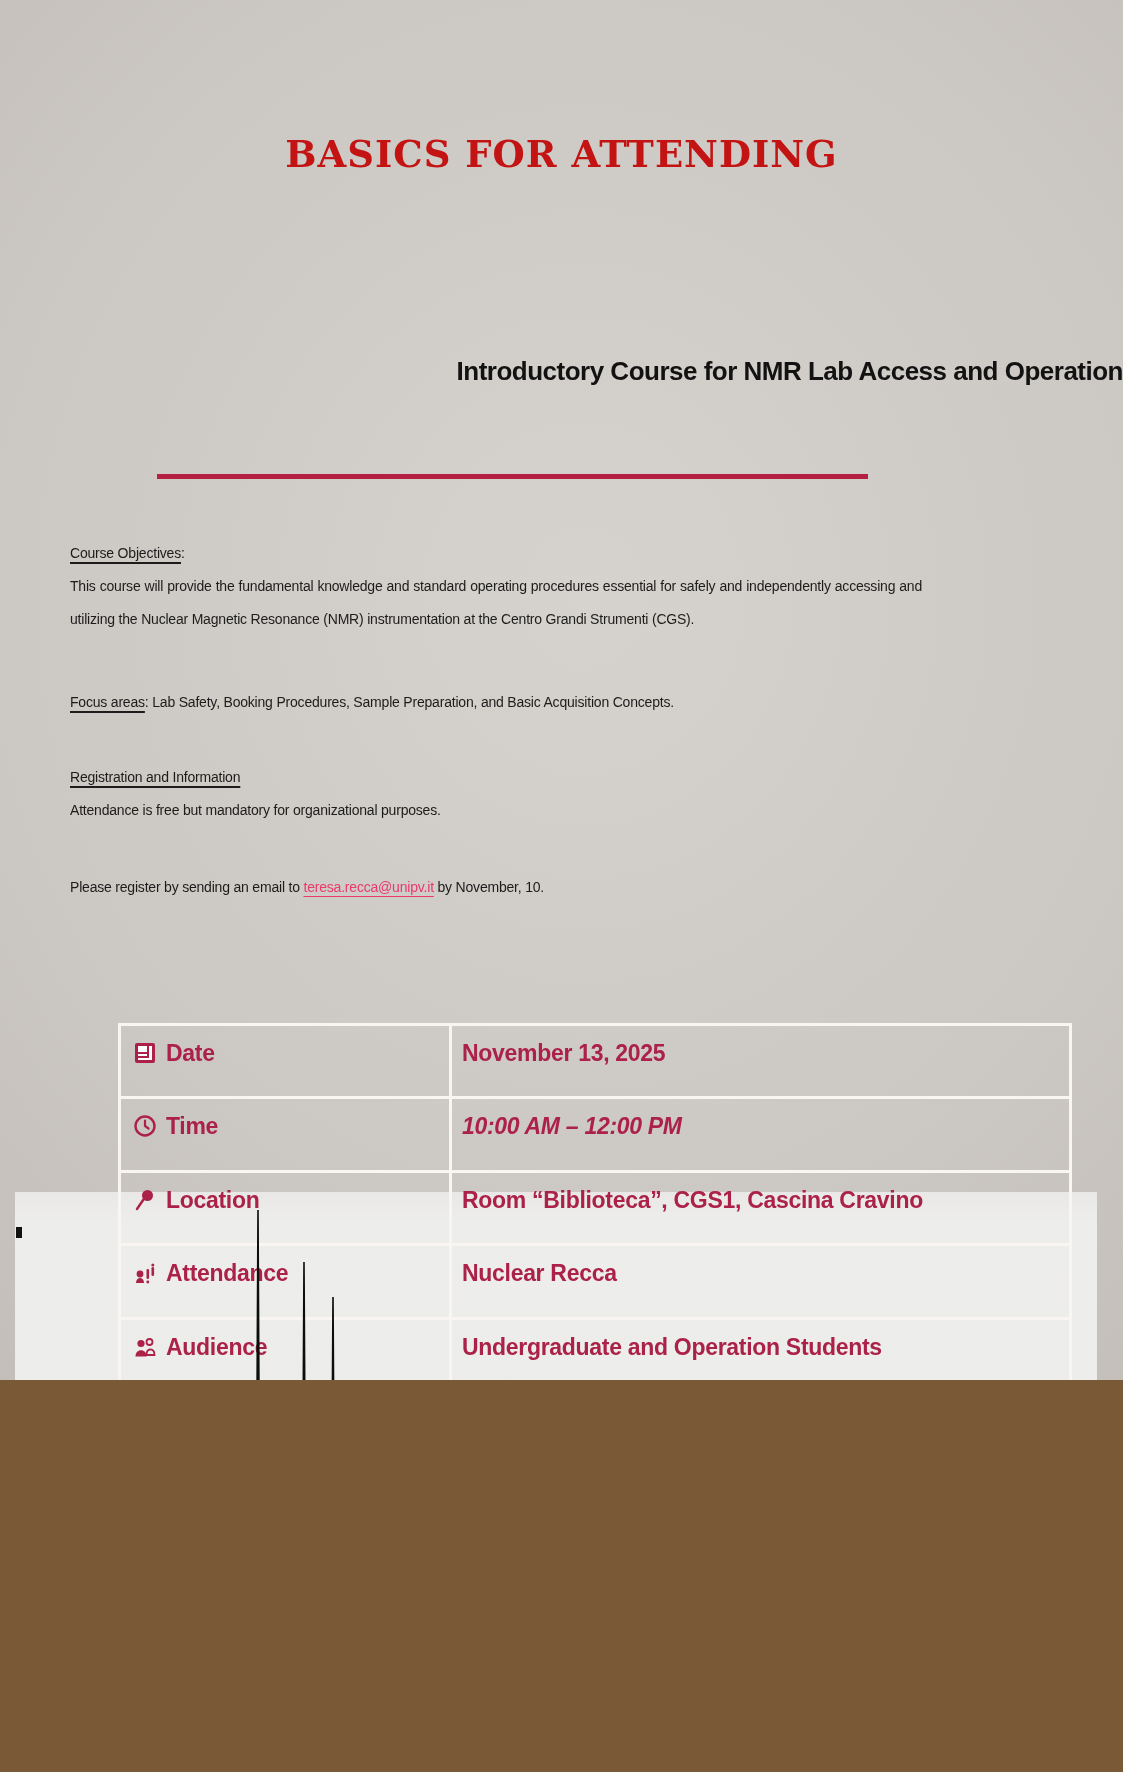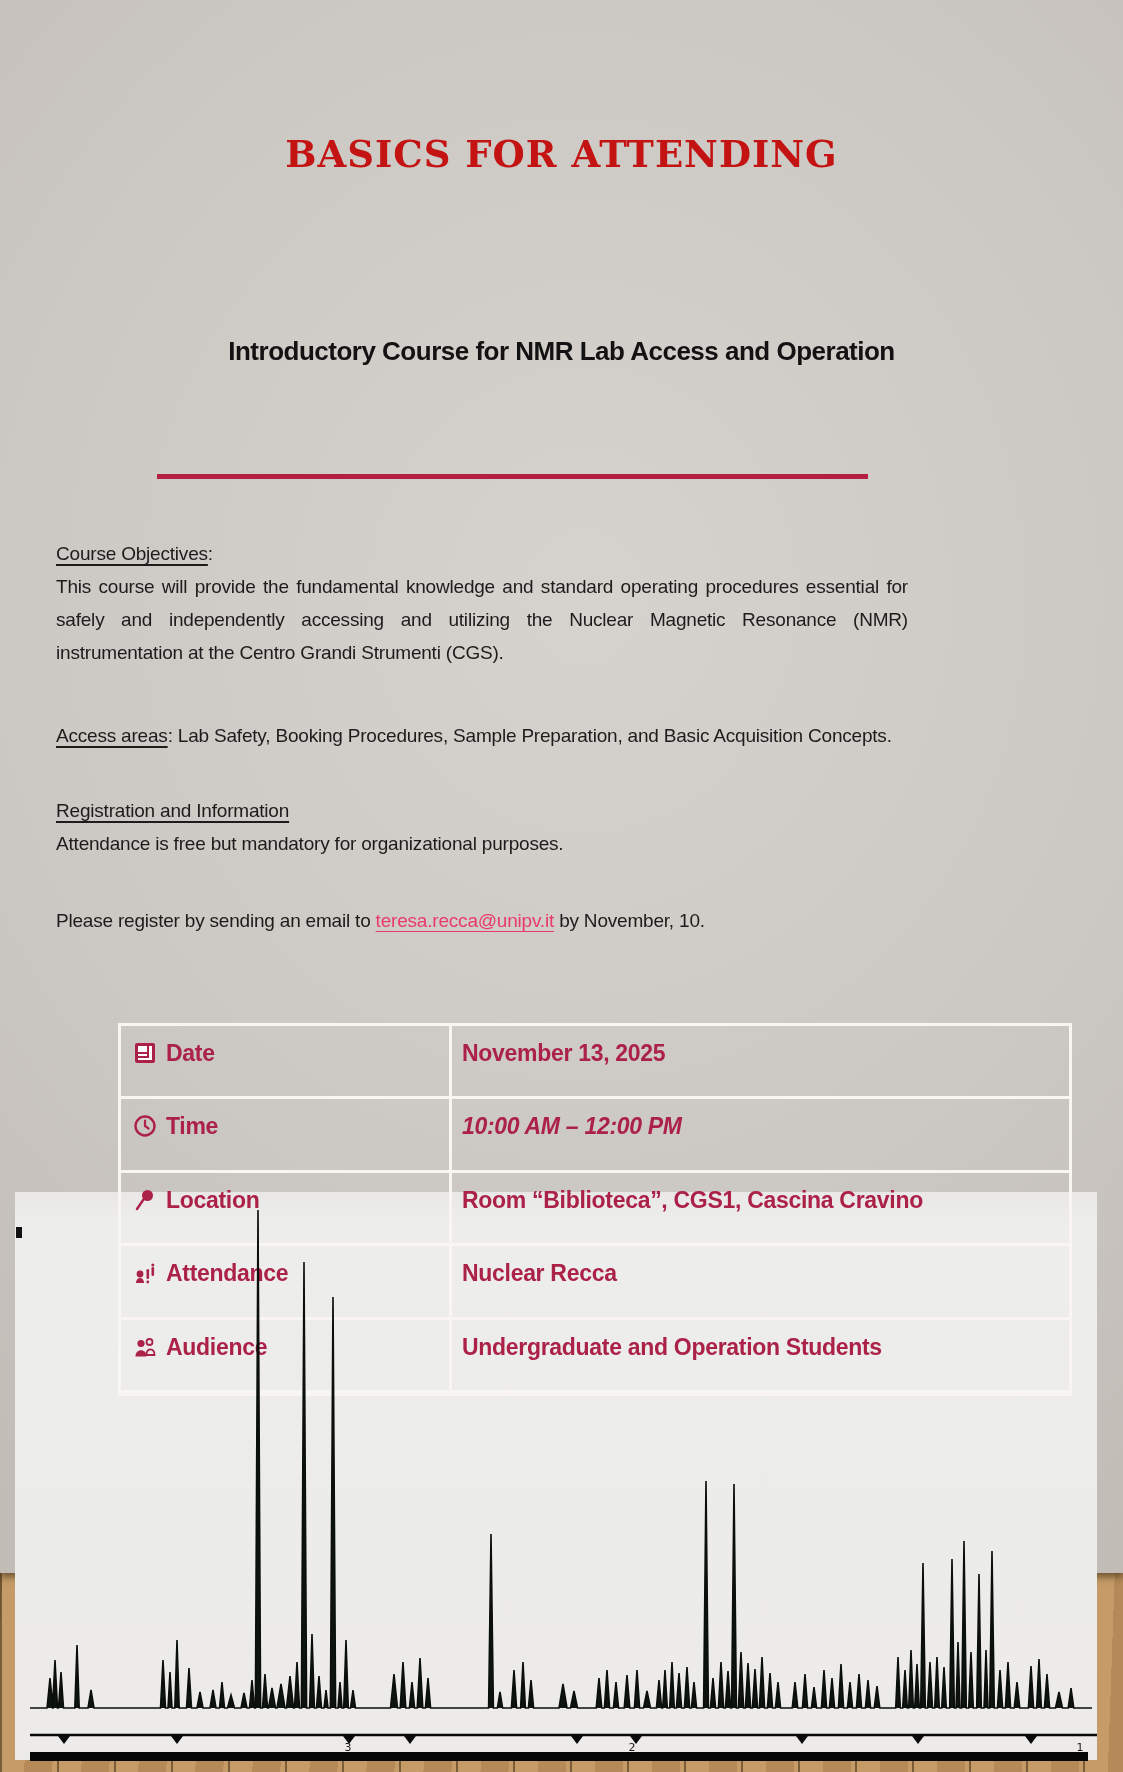--- a/index.html
+++ b/index.html
@@ -7,21 +7,21 @@
     --crimson:#ab2148;
     --divider:#b51f41;
     --link_pink:#ea3a6a;
     --ink:#1c1c1c;
     --grid_white:#f8f5f2;
     --wall:#cbc7c2;
     --panel:#ededeb;
   }
   html,body{margin:0;padding:0;background:#7a5a36;}
   .stage{
-    position:relative;width:1123px;height:1772px;overflow:hidden;
+    position:relative;width:1123px;height:1380px;overflow:hidden;
     font-family:"Liberation Sans",sans-serif;
     
     background:
       repeating-linear-gradient(90deg, rgba(61,40,18,.55) 0 2px, rgba(255,255,255,0) 2px 57px),
       repeating-linear-gradient(92deg, #c59c68 0 29px, #b58a58 29px 57px),
       #b58a58;
   }
   
   .wall{
     position:absolute;left:0;top:0;width:1123px;height:1573px;
@@ -37,30 +37,30 @@
   }
   .title-line{
     position:absolute;left:0;right:0;text-align:center;
     font-family:"DejaVu Serif",serif;font-weight:700;
     font-size:37px;letter-spacing:1px;color:var(--title_red);
     z-index:4;
   }
   .title-1{top:132px;}
   .title-2{top:224px;}
   .subtitle{
-    position:absolute;left:0;right:0;top:336px;text-align:center;
+    position:absolute;left:0;right:0;top:356px;text-align:right;
     font-weight:700;font-size:26px;letter-spacing:-0.5px;color:#121212;z-index:4;
   }
   .divider{
     position:absolute;left:157px;top:474px;width:711px;height:5px;
     background:var(--divider);z-index:4;
   }
   .body-text{
-    position:absolute;left:56px;top:537px;width:852px;
-    font-size:19px;line-height:33px;letter-spacing:-0.2px;
+    position:absolute;left:70px;top:537px;width:852px;
+    font-size:14px;line-height:33px;letter-spacing:-0.2px;
     color:var(--ink);z-index:4;
   }
   .body-text p{margin:0;text-align:justify;}
   .para-focus{margin-top:50px !important;}
   .para-registration{margin-top:42px !important;}
   .para-register{margin-top:44px !important;text-align:left !important;}
   .u{text-decoration:underline;text-underline-offset:4px;text-decoration-thickness:2px;}
   .email-link{color:var(--link_pink);text-decoration:underline;text-underline-offset:4px;}
   
   .info-table{
@@ -85,21 +85,21 @@
   <div class="panel"></div>
 
   <div class="title-line title-1">BASICS FOR ATTENDING</div>
   <div class="subtitle">Introductory Course for NMR Lab Access and Operation</div>
   <div class="divider"></div>
 
   <div class="body-text">
     <p><span class="u">Course Objectives</span><span>:</span><br>
       <span>This course will provide the fundamental knowledge and standard operating procedures essential for safely and independently accessing and utilizing the Nuclear Magnetic Resonance (NMR) instrumentation at the Centro Grandi Strumenti (CGS).</span></p>
 
-    <p class="para-focus"><span class="u">Access areas</span><span>:</span><span> Lab Safety, Booking Procedures, Sample Preparation, and Basic Acquisition Concepts.</span></p>
+    <p class="para-focus"><span class="u">Focus areas</span><span>:</span><span> Lab Safety, Booking Procedures, Sample Preparation, and Basic Acquisition Concepts.</span></p>
 
     <p class="para-registration"><span class="u">Registration and Information</span><br>
       <span>Attendance is free but mandatory for organizational purposes.</span></p>
 
     <p class="para-register"><span>Please register by sending an email to </span><a href="#" class="email-link">teresa.recca@unipv.it</a><span> by November, 10.</span></p>
   </div>
 
   <div class="info-table">
 
     <div class="cell label">

